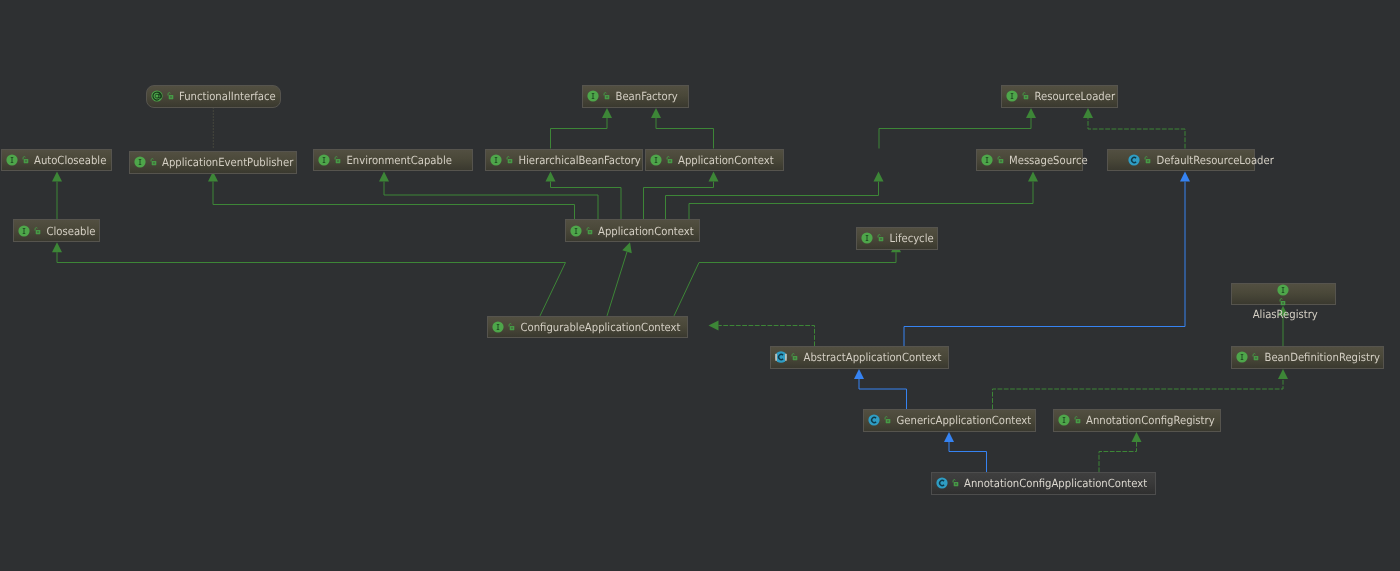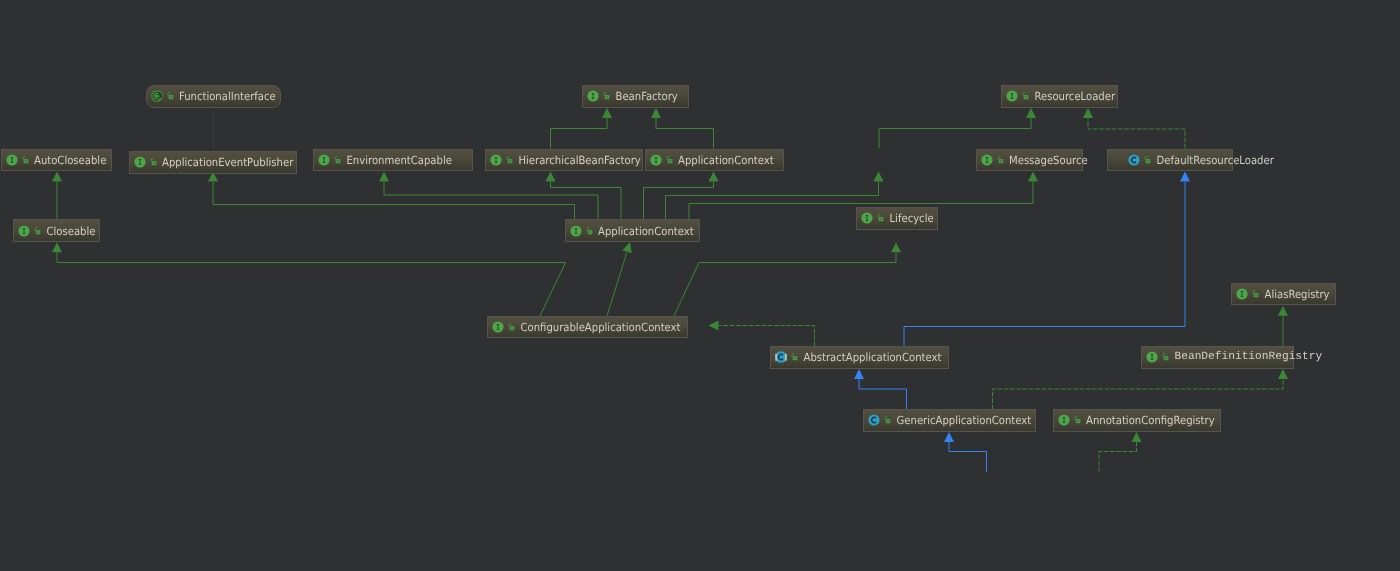--- a/index.html
+++ b/index.html
@@ -213,21 +213,21 @@
       <svg class="node-icon" width="12" height="12" viewBox="0 0 12 12">
     <circle cx="6" cy="6" r="5.6" fill="#4ea64a"></circle>
     <path d="M4.75 3.2 h2.5 v0.75 h-0.85 v4.1 h0.85 v0.75 h-2.5 v-0.75 h0.85 v-4.1 h-0.85 z" fill="#16391a"></path>
   </svg>
       <svg class="node-vis-icon" width="7" height="12" viewBox="0 0 7 12">
     <path d="M1.05 5.5 v-1.55 a1.3 1.3 0 0 1 2.35 -0.76" fill="none" stroke="#469a46" stroke-width="0.95"></path>
     <path d="M2.05 5.0 h3.9 a0.35 0.35 0 0 1 0.35 0.35 v3.5 a0.35 0.35 0 0 1 -0.35 0.35 h-3.9 a0.35 0.35 0 0 1 -0.35 -0.35 v-3.5 a0.35 0.35 0 0 1 0.35 -0.35 z M4.0 6.15 a0.78 0.78 0 1 0 0 1.56 a0.78 0.78 0 0 0 0 -1.56 z" fill="#469a46" fill-rule="evenodd"></path>
   </svg>
       <span class="node-label">MessageSource</span>
     </div>
-    <div class="uml-node" style="left: 1107px; top: 148.5px; width: 126px; padding-left: 20px;">
+    <div class="uml-node" style="left: 1107px; top: 148.5px; width: 148px; padding-left: 20px;">
       <svg class="node-icon" width="12" height="12" viewBox="0 0 12 12">
     <circle cx="6" cy="6" r="5.6" fill="#2f9dc4"></circle>
     <path d="M8.6 3.6 a3.35 3.35 0 1 0 0 4.8 l-1.12 -1.06 a1.85 1.85 0 1 1 0 -2.68 z" fill="#0e3a4b"></path>
   </svg>
       <svg class="node-vis-icon" width="7" height="12" viewBox="0 0 7 12">
     <path d="M1.05 5.5 v-1.55 a1.3 1.3 0 0 1 2.35 -0.76" fill="none" stroke="#469a46" stroke-width="0.95"></path>
     <path d="M2.05 5.0 h3.9 a0.35 0.35 0 0 1 0.35 0.35 v3.5 a0.35 0.35 0 0 1 -0.35 0.35 h-3.9 a0.35 0.35 0 0 1 -0.35 -0.35 v-3.5 a0.35 0.35 0 0 1 0.35 -0.35 z M4.0 6.15 a0.78 0.78 0 1 0 0 1.56 a0.78 0.78 0 0 0 0 -1.56 z" fill="#469a46" fill-rule="evenodd"></path>
   </svg>
       <span class="node-label">DefaultResourceLoader</span>
     </div>
@@ -246,32 +246,32 @@
       <svg class="node-icon" width="12" height="12" viewBox="0 0 12 12">
     <circle cx="6" cy="6" r="5.6" fill="#4ea64a"></circle>
     <path d="M4.75 3.2 h2.5 v0.75 h-0.85 v4.1 h0.85 v0.75 h-2.5 v-0.75 h0.85 v-4.1 h-0.85 z" fill="#16391a"></path>
   </svg>
       <svg class="node-vis-icon" width="7" height="12" viewBox="0 0 7 12">
     <path d="M1.05 5.5 v-1.55 a1.3 1.3 0 0 1 2.35 -0.76" fill="none" stroke="#469a46" stroke-width="0.95"></path>
     <path d="M2.05 5.0 h3.9 a0.35 0.35 0 0 1 0.35 0.35 v3.5 a0.35 0.35 0 0 1 -0.35 0.35 h-3.9 a0.35 0.35 0 0 1 -0.35 -0.35 v-3.5 a0.35 0.35 0 0 1 0.35 -0.35 z M4.0 6.15 a0.78 0.78 0 1 0 0 1.56 a0.78 0.78 0 0 0 0 -1.56 z" fill="#469a46" fill-rule="evenodd"></path>
   </svg>
       <span class="node-label">ApplicationContext</span>
     </div>
-    <div class="uml-node" style="left: 856px; top: 207px; width: 82px;">
+    <div class="uml-node" style="left: 856px; top: 227px; width: 82px;">
       <svg class="node-icon" width="12" height="12" viewBox="0 0 12 12">
     <circle cx="6" cy="6" r="5.6" fill="#4ea64a"></circle>
     <path d="M4.75 3.2 h2.5 v0.75 h-0.85 v4.1 h0.85 v0.75 h-2.5 v-0.75 h0.85 v-4.1 h-0.85 z" fill="#16391a"></path>
   </svg>
       <svg class="node-vis-icon" width="7" height="12" viewBox="0 0 7 12">
     <path d="M1.05 5.5 v-1.55 a1.3 1.3 0 0 1 2.35 -0.76" fill="none" stroke="#469a46" stroke-width="0.95"></path>
     <path d="M2.05 5.0 h3.9 a0.35 0.35 0 0 1 0.35 0.35 v3.5 a0.35 0.35 0 0 1 -0.35 0.35 h-3.9 a0.35 0.35 0 0 1 -0.35 -0.35 v-3.5 a0.35 0.35 0 0 1 0.35 -0.35 z M4.0 6.15 a0.78 0.78 0 1 0 0 1.56 a0.78 0.78 0 0 0 0 -1.56 z" fill="#469a46" fill-rule="evenodd"></path>
   </svg>
       <span class="node-label">Lifecycle</span>
     </div>
-    <div class="uml-node" style="left: 1231px; top: 282.9px; width: 104.5px;">
+    <div class="uml-node" style="left: 1231px; top: 282.9px; width: 104.5px; flex-direction: column;">
       <svg class="node-icon" width="12" height="12" viewBox="0 0 12 12">
     <circle cx="6" cy="6" r="5.6" fill="#4ea64a"></circle>
     <path d="M4.75 3.2 h2.5 v0.75 h-0.85 v4.1 h0.85 v0.75 h-2.5 v-0.75 h0.85 v-4.1 h-0.85 z" fill="#16391a"></path>
   </svg>
       <svg class="node-vis-icon" width="7" height="12" viewBox="0 0 7 12">
     <path d="M1.05 5.5 v-1.55 a1.3 1.3 0 0 1 2.35 -0.76" fill="none" stroke="#469a46" stroke-width="0.95"></path>
     <path d="M2.05 5.0 h3.9 a0.35 0.35 0 0 1 0.35 0.35 v3.5 a0.35 0.35 0 0 1 -0.35 0.35 h-3.9 a0.35 0.35 0 0 1 -0.35 -0.35 v-3.5 a0.35 0.35 0 0 1 0.35 -0.35 z M4.0 6.15 a0.78 0.78 0 1 0 0 1.56 a0.78 0.78 0 0 0 0 -1.56 z" fill="#469a46" fill-rule="evenodd"></path>
   </svg>
       <span class="node-label">AliasRegistry</span>
     </div>
@@ -292,21 +292,21 @@
     <path d="M8.6 3.6 a3.35 3.35 0 1 0 0 4.8 l-1.12 -1.06 a1.85 1.85 0 1 1 0 -2.68 z" fill="#0e3a4b"></path>
     <rect x="0.3" y="2.8" width="1.6" height="7.0" rx="0.35" fill="#cac5ba"></rect>
     <rect x="10.1" y="2.8" width="1.6" height="7.0" rx="0.35" fill="#cac5ba"></rect>
   </svg>
       <svg class="node-vis-icon" width="7" height="12" viewBox="0 0 7 12">
     <path d="M1.05 5.5 v-1.55 a1.3 1.3 0 0 1 2.35 -0.76" fill="none" stroke="#469a46" stroke-width="0.95"></path>
     <path d="M2.05 5.0 h3.9 a0.35 0.35 0 0 1 0.35 0.35 v3.5 a0.35 0.35 0 0 1 -0.35 0.35 h-3.9 a0.35 0.35 0 0 1 -0.35 -0.35 v-3.5 a0.35 0.35 0 0 1 0.35 -0.35 z M4.0 6.15 a0.78 0.78 0 1 0 0 1.56 a0.78 0.78 0 0 0 0 -1.56 z" fill="#469a46" fill-rule="evenodd"></path>
   </svg>
       <span class="node-label">AbstractApplicationContext</span>
     </div>
-    <div class="uml-node" style="left: 1141px; top: 346.2px; width: 153px; font-family: Liberation Mono, monospace;">
+    <div class="uml-node" style="left: 1231px; top: 346.2px; width: 153px;">
       <svg class="node-icon" width="12" height="12" viewBox="0 0 12 12">
     <circle cx="6" cy="6" r="5.6" fill="#4ea64a"></circle>
     <path d="M4.75 3.2 h2.5 v0.75 h-0.85 v4.1 h0.85 v0.75 h-2.5 v-0.75 h0.85 v-4.1 h-0.85 z" fill="#16391a"></path>
   </svg>
       <svg class="node-vis-icon" width="7" height="12" viewBox="0 0 7 12">
     <path d="M1.05 5.5 v-1.55 a1.3 1.3 0 0 1 2.35 -0.76" fill="none" stroke="#469a46" stroke-width="0.95"></path>
     <path d="M2.05 5.0 h3.9 a0.35 0.35 0 0 1 0.35 0.35 v3.5 a0.35 0.35 0 0 1 -0.35 0.35 h-3.9 a0.35 0.35 0 0 1 -0.35 -0.35 v-3.5 a0.35 0.35 0 0 1 0.35 -0.35 z M4.0 6.15 a0.78 0.78 0 1 0 0 1.56 a0.78 0.78 0 0 0 0 -1.56 z" fill="#469a46" fill-rule="evenodd"></path>
   </svg>
       <span class="node-label">BeanDefinitionRegistry</span>
     </div>
@@ -324,14 +324,25 @@
     <div class="uml-node" style="left: 1052.5px; top: 409.2px; width: 168px;">
       <svg class="node-icon" width="12" height="12" viewBox="0 0 12 12">
     <circle cx="6" cy="6" r="5.6" fill="#4ea64a"></circle>
     <path d="M4.75 3.2 h2.5 v0.75 h-0.85 v4.1 h0.85 v0.75 h-2.5 v-0.75 h0.85 v-4.1 h-0.85 z" fill="#16391a"></path>
   </svg>
       <svg class="node-vis-icon" width="7" height="12" viewBox="0 0 7 12">
     <path d="M1.05 5.5 v-1.55 a1.3 1.3 0 0 1 2.35 -0.76" fill="none" stroke="#469a46" stroke-width="0.95"></path>
     <path d="M2.05 5.0 h3.9 a0.35 0.35 0 0 1 0.35 0.35 v3.5 a0.35 0.35 0 0 1 -0.35 0.35 h-3.9 a0.35 0.35 0 0 1 -0.35 -0.35 v-3.5 a0.35 0.35 0 0 1 0.35 -0.35 z M4.0 6.15 a0.78 0.78 0 1 0 0 1.56 a0.78 0.78 0 0 0 0 -1.56 z" fill="#469a46" fill-rule="evenodd"></path>
   </svg>
       <span class="node-label">AnnotationConfigRegistry</span>
+    </div>
+    <div class="uml-node dark" style="left: 930.5px; top: 472.2px; width: 225.5px;">
+      <svg class="node-icon" width="12" height="12" viewBox="0 0 12 12">
+    <circle cx="6" cy="6" r="5.6" fill="#2f9dc4"></circle>
+    <path d="M8.6 3.6 a3.35 3.35 0 1 0 0 4.8 l-1.12 -1.06 a1.85 1.85 0 1 1 0 -2.68 z" fill="#0e3a4b"></path>
+  </svg>
+      <svg class="node-vis-icon" width="7" height="12" viewBox="0 0 7 12">
+    <path d="M1.05 5.5 v-1.55 a1.3 1.3 0 0 1 2.35 -0.76" fill="none" stroke="#469a46" stroke-width="0.95"></path>
+    <path d="M2.05 5.0 h3.9 a0.35 0.35 0 0 1 0.35 0.35 v3.5 a0.35 0.35 0 0 1 -0.35 0.35 h-3.9 a0.35 0.35 0 0 1 -0.35 -0.35 v-3.5 a0.35 0.35 0 0 1 0.35 -0.35 z M4.0 6.15 a0.78 0.78 0 1 0 0 1.56 a0.78 0.78 0 0 0 0 -1.56 z" fill="#469a46" fill-rule="evenodd"></path>
+  </svg>
+      <span class="node-label">AnnotationConfigApplicationContext</span>
     </div>
   </div>
 
 </body></html>

